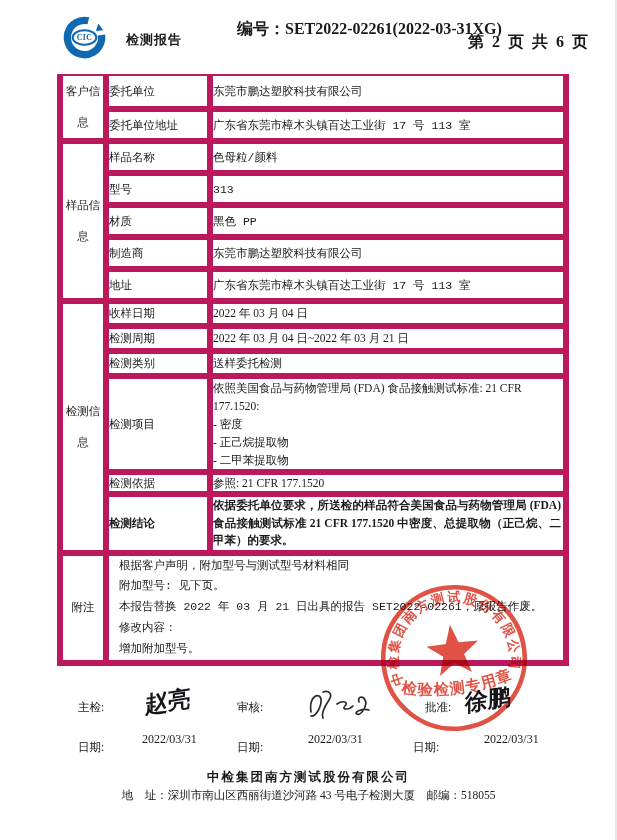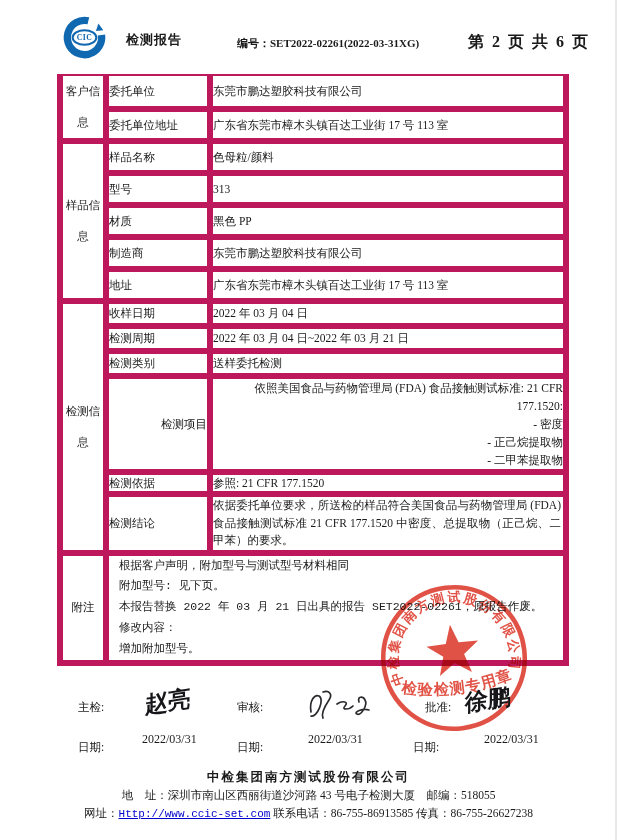--- a/index.html
+++ b/index.html
@@ -8,34 +8,34 @@
     width:617px; height:840px; position:relative; overflow:hidden;
     font-family:"Liberation Serif","DejaVu Serif",serif;
     color:#1a1a1a;
   }
   .page-edge { position:absolute; right:0; top:0; width:2px; height:100%; background:#e8e8e8; }
 
   
   .hdr { position:absolute; left:0; top:0; width:100%; height:70px; }
   .logo { position:absolute; left:60px; top:13px; width:49px; height:49px; }
   .hdr-title { position:absolute; left:126px; top:31px; font-size:13px; font-weight:bold; letter-spacing:1px; }
-  .hdr-no { position:absolute; left:237px; top:36px; font-size:11px; font-weight:bold; }
+  .hdr-no { position:absolute; left:237px; top:19px; font-size:16px; font-weight:bold; }
   .hdr-page { position:absolute; left:468px; top:32px; font-size:16px; font-weight:bold; letter-spacing:2px; }
 
   
   table.report { position:absolute; left:57px; top:74px; width:506px;
     border-collapse:collapse; table-layout:fixed; font-size:11.5px; }
   table.report td { border:6px solid #be185d; vertical-align:middle; padding:0; }
   col.c1 { width:46px; } col.c2 { width:104px; } col.c3 { width:356px; }
   td.sec { text-align:center; line-height:2.7; padding:0 10px; word-break:break-all; }
   td.lbl { padding-left:10px; padding-right:4px; }
   td.val { padding-left:6px; padding-right:10px; }
-  tr.h34 td { height:34px; } tr.h33 td { height:32px; }
+  tr.h34 td { height:34px; } tr.h33 td { height:32px;font-family:Liberation Mono, monospace; }
   tr.h25 td { height:25px; } tr.h22 td { height:22px; }
-  tr.h90 td { height:90px;text-align:right; } tr.h54 td { height:54px; } tr.h100 td { height:100px; }
+  tr.h90 td { height:90px; } tr.h54 td { height:54px;font-weight:bold; } tr.h100 td { height:100px; }
   tr.secstart td { border-top-width:2px; }
   td.multi { vertical-align:middle; }
   td.multi div { line-height:18px; }
   td.wrap3 div { line-height:17.5px; text-align:justify; padding-right:2px; }
   td.note div { line-height:20.8px;font-family:Liberation Mono, monospace; }
 
   
   .sig-block { position:absolute; left:57px; top:688px; width:506px; height:75px; font-size:11.5px; }
   .sig-label { position:absolute; top:12px; }
   .sig-name { position:absolute; font-size:23px; font-weight:bold; color:#16161a;
@@ -187,14 +187,13 @@
   <polygon fill="#dd3a2c" points="100,56 108.5,80.3 134.2,80.9 113.8,96.5 121.2,121.1 100,106.5 78.8,121.1 86.2,96.5 65.8,80.9 91.5,80.3"></polygon>
   <path id="bandPath" d="M 24,136 Q 100,157 176,136" fill="none"></path>
   <text font-size="20" fill="#dd3a2c" font-weight="bold" letter-spacing="1.5" font-family="Liberation Serif, serif" text-anchor="middle">
     <textPath href="#bandPath" startOffset="50%">检验检测专用章</textPath>
   </text>
 </svg>
 
 <div class="foot">
   <div class="foot-company">中检集团南方测试股份有限公司</div>
   <div class="foot-line">地　址：深圳市南山区西丽街道沙河路 43 号电子检测大厦　邮编：518055</div>
-  <div class="foot-line"><span>网址：</span><a class="foot-link" href="#">Http://www.ccic-set.com</a><span> 联系电话：</span><span>86-755-86913585</span><span> 传真：</span><span>86-755-26627238</span></div>
 </div>
 
 </body></html>

